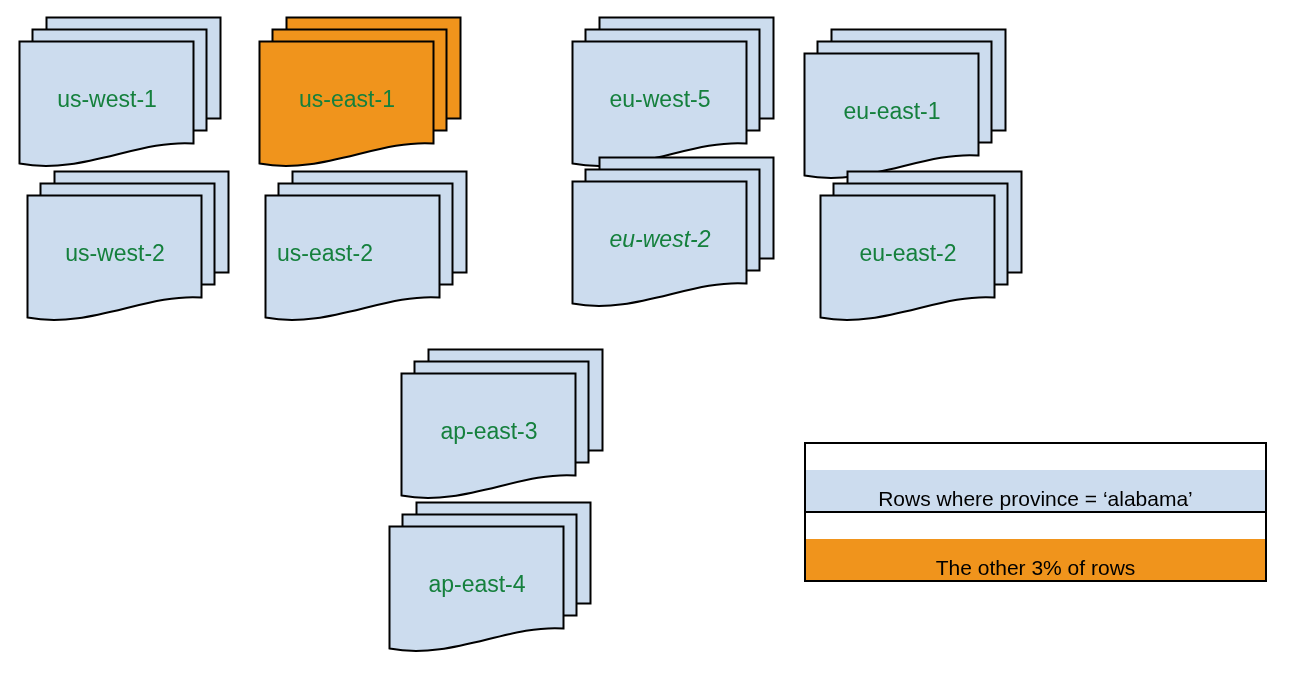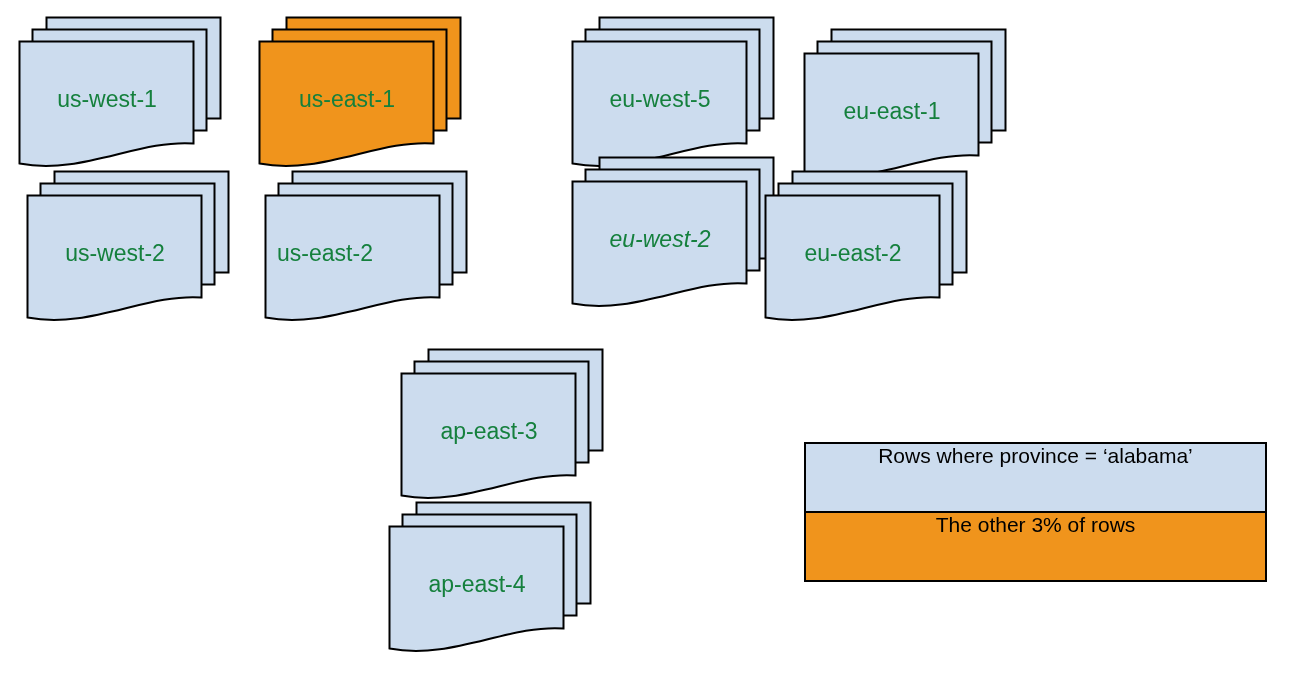--- a/index.html
+++ b/index.html
@@ -56,24 +56,25 @@
     width: 463px;
     height: 140px;
     box-sizing: border-box;
     border: 2px solid #000000;
     display: flex;
     flex-direction: column;
   }
   .legend-row {
     flex: 1;
     display: flex;
-    align-items: flex-start;
+    align-items: flex-end;
     justify-content: center;
     font-size: 21px;
     color: #000000;
+    margin-top: 26px;
   }
   .legend-row.blue {
     background: #ccdcee;
     border-bottom: 2px solid #000000;
   }
   .legend-row.orange {
     background: #f0941c;
   }
 </style>
 </head>
@@ -152,21 +153,21 @@
     <svg viewBox="0 0 204 156">
       <rect class="page" x="28.5" y="1.5" width="174" height="101"></rect>
       <rect class="page" x="14.5" y="13.5" width="174" height="101"></rect>
       <g transform="translate(1.5,25.5)">
         <path class="page" d="M0,0 H174 V102 C118,98 62,134 0,122 Z"></path>
       </g>
     </svg>
     <div class="label">eu-west-2</div>
   </div>
 
-  <div class="stack" style="left: 764px; top: 170px;">
+  <div class="stack" style="left: 819px; top: 170px;">
     <svg viewBox="0 0 204 156">
       <rect class="page" x="28.5" y="1.5" width="174" height="101"></rect>
       <rect class="page" x="14.5" y="13.5" width="174" height="101"></rect>
       <g transform="translate(1.5,25.5)">
         <path class="page" d="M0,0 H174 V102 C118,98 62,134 0,122 Z"></path>
       </g>
     </svg>
     <div class="label">eu-east-2</div>
   </div>
 

